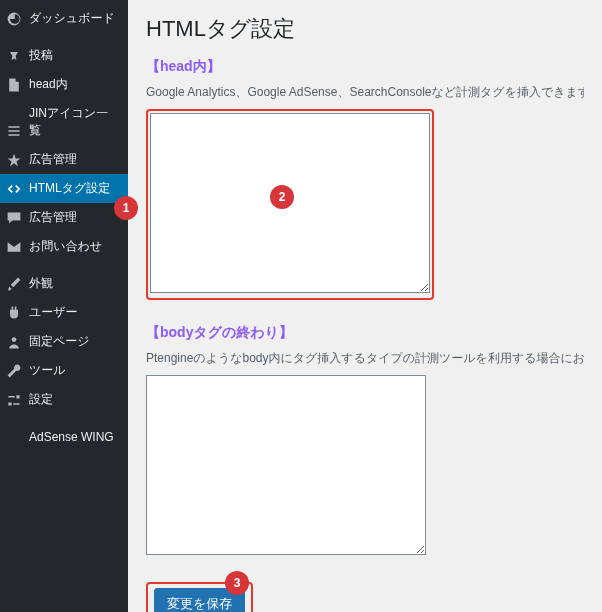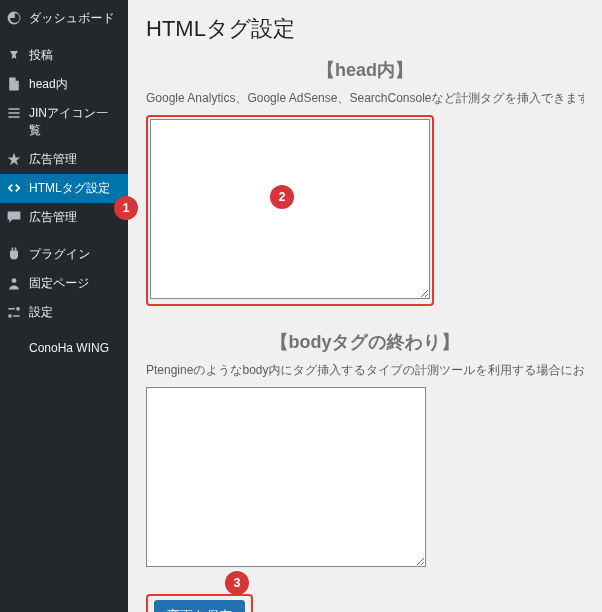--- a/index.html
+++ b/index.html
@@ -1,27 +1,27 @@
 <!DOCTYPE html>
 <html><head>
 <meta charset="utf-8">
 <style>
 * { box-sizing: border-box; margin: 0; padding: 0; }
 html, body { height: 100%; font-family: -apple-system, "Segoe UI", "Helvetica Neue", Arial, "Hiragino Kaku Gothic ProN", Meiryo, sans-serif; font-size: 13px; color: #3c434a; }
 .app { display: flex; width: 602px; height: 612px; background: #f0f0f1; }
 .sidebar { width: 128px; background: #23282d; color: #eee; padding-top: 4px; overflow: hidden; }
-.menu-item { display: flex; align-items: flex-start; gap: 7px; padding: 6px 8px 6px 6px; color: #eee; font-size: 12px; cursor: pointer; position: relative; }
+.menu-item { display: flex; align-items: flex-end; gap: 7px; padding: 6px 8px 6px 6px; color: #eee; font-size: 12px; cursor: pointer; position: relative; }
 .menu-item.active { background: #0073aa; color: #fff; }
 .menu-item.active::after { content: ""; position: absolute; right: -6px; top: 50%; transform: translateY(-50%); border: 6px solid transparent; border-right-color: #f0f0f1; }
 .menu-sep { height: 8px; }
 .icon { width: 16px; height: 16px; display: inline-flex; align-items: center; justify-content: center; font-size: 14px; line-height: 1; color: rgba(240,245,250,0.7); }
 .menu-item.active .icon { color: #fff; }
 .content { flex: 1; padding: 14px 18px 20px 18px; overflow: hidden; background: #f0f0f1; position: relative; }
 h1 { font-size: 22px; font-weight: 400; color: #1d2327; margin-bottom: 14px; }
-h2.sub { font-size: 18px; font-weight: 700; color: #737373; margin-bottom: 8px; text-align: center; }
+h2.sub { font-size: 14px; font-weight: 700; color: #8b5cf6; margin-bottom: 8px; }
 .desc { font-size: 12px; color: #555d66; margin-bottom: 8px; white-space: nowrap; overflow: hidden; }
 textarea { width: 280px; height: 180px; border: 1px solid #7e8993; background: #fff; font-family: monospace; font-size: 12px; padding: 6px; resize: both; }
 .section2 textarea { height: 180px; }
 .section { margin-bottom: 24px; }
 .mark-red { border: 2px solid #e23b2e; border-radius: 4px; padding: 2px; display: inline-block; }
 .mark-red.btnwrap { padding: 4px 6px; }
 .badge { position: absolute; width: 24px; height: 24px; border-radius: 50%; background: #d63638; color: #fff; font-size: 12px; font-weight: 700; display: flex; align-items: center; justify-content: center; z-index: 10; pointer-events: none; }
 .badge-1 { left: 114px; top: 196px; }
 .badge-2 { left: 270px; top: 185px; }
 .badge-3 { left: 225px; top: 571px; }
@@ -84,50 +84,74 @@
       <span>HTMLタグ設定</span>
     </div>
     <div class="menu-item">
       <span class="icon">
           <svg width="16" height="16" viewBox="0 0 20 20" fill="currentColor">
             <path d="M2 3h16v10H8l-4 4v-4H2z"></path>
           </svg>
         </span>
       <span>広告管理</span>
     </div>
+    <div class="menu-item">
+      <span class="icon">
+          <svg width="16" height="16" viewBox="0 0 20 20" fill="currentColor">
+            <path d="M2 4h16v12H2zM2 4l8 6 8-6"></path>
+          </svg>
+        </span>
+      <span>お問い合わせ</span>
+    </div>
     <div class="menu-sep"></div>
+    <div class="menu-item">
+      <span class="icon">
+          <svg width="16" height="16" viewBox="0 0 20 20" fill="currentColor">
+            <path d="M15 2l3 3-9 9-3-3zM4 13l3 3-2 2H3v-2z"></path>
+          </svg>
+        </span>
+      <span>外観</span>
+    </div>
     <div class="menu-item">
       <span class="icon">
           <svg width="16" height="16" viewBox="0 0 20 20" fill="currentColor">
             <path d="M7 2v4H5v6a5 5 0 0010 0V6h-2V2h-2v4H9V2z"></path>
           </svg>
         </span>
-      <span>プラグイン</span>
+      <span>ユーザー</span>
     </div>
     <div class="menu-item">
       <span class="icon">
           <svg width="16" height="16" viewBox="0 0 20 20" fill="currentColor">
             <circle cx="10" cy="7" r="3"></circle>
             <path d="M4 18c0-3 3-5 6-5s6 2 6 5z"></path>
           </svg>
         </span>
       <span>固定ページ</span>
     </div>
     <div class="menu-item">
       <span class="icon">
           <svg width="16" height="16" viewBox="0 0 20 20" fill="currentColor">
+            <path d="M14 2a4 4 0 00-3.8 5.2L2 15.4 4.6 18l8.2-8.2A4 4 0 1014 2z"></path>
+          </svg>
+        </span>
+      <span>ツール</span>
+    </div>
+    <div class="menu-item">
+      <span class="icon">
+          <svg width="16" height="16" viewBox="0 0 20 20" fill="currentColor">
             <path d="M3 5h8v2H3zM13 4h4v4h-4zM3 13h4v4H3zM9 14h8v2H9z"></path>
           </svg>
         </span>
       <span>設定</span>
     </div>
     <div class="menu-sep"></div>
     <div class="menu-item">
       <span class="icon"></span>
-      <span>ConoHa WING</span>
+      <span>AdSense WING</span>
     </div>
     <div class="menu-sep"></div>
   </nav>
 
   <main class="content">
     <h1>HTMLタグ設定</h1>
 
     <div class="section">
       <h2 class="sub">【head内】</h2>
       <p class="desc">Google Analytics、Google AdSense、SearchConsoleなど計測タグを挿入できます。複数貼り付ける場合は、</p>

